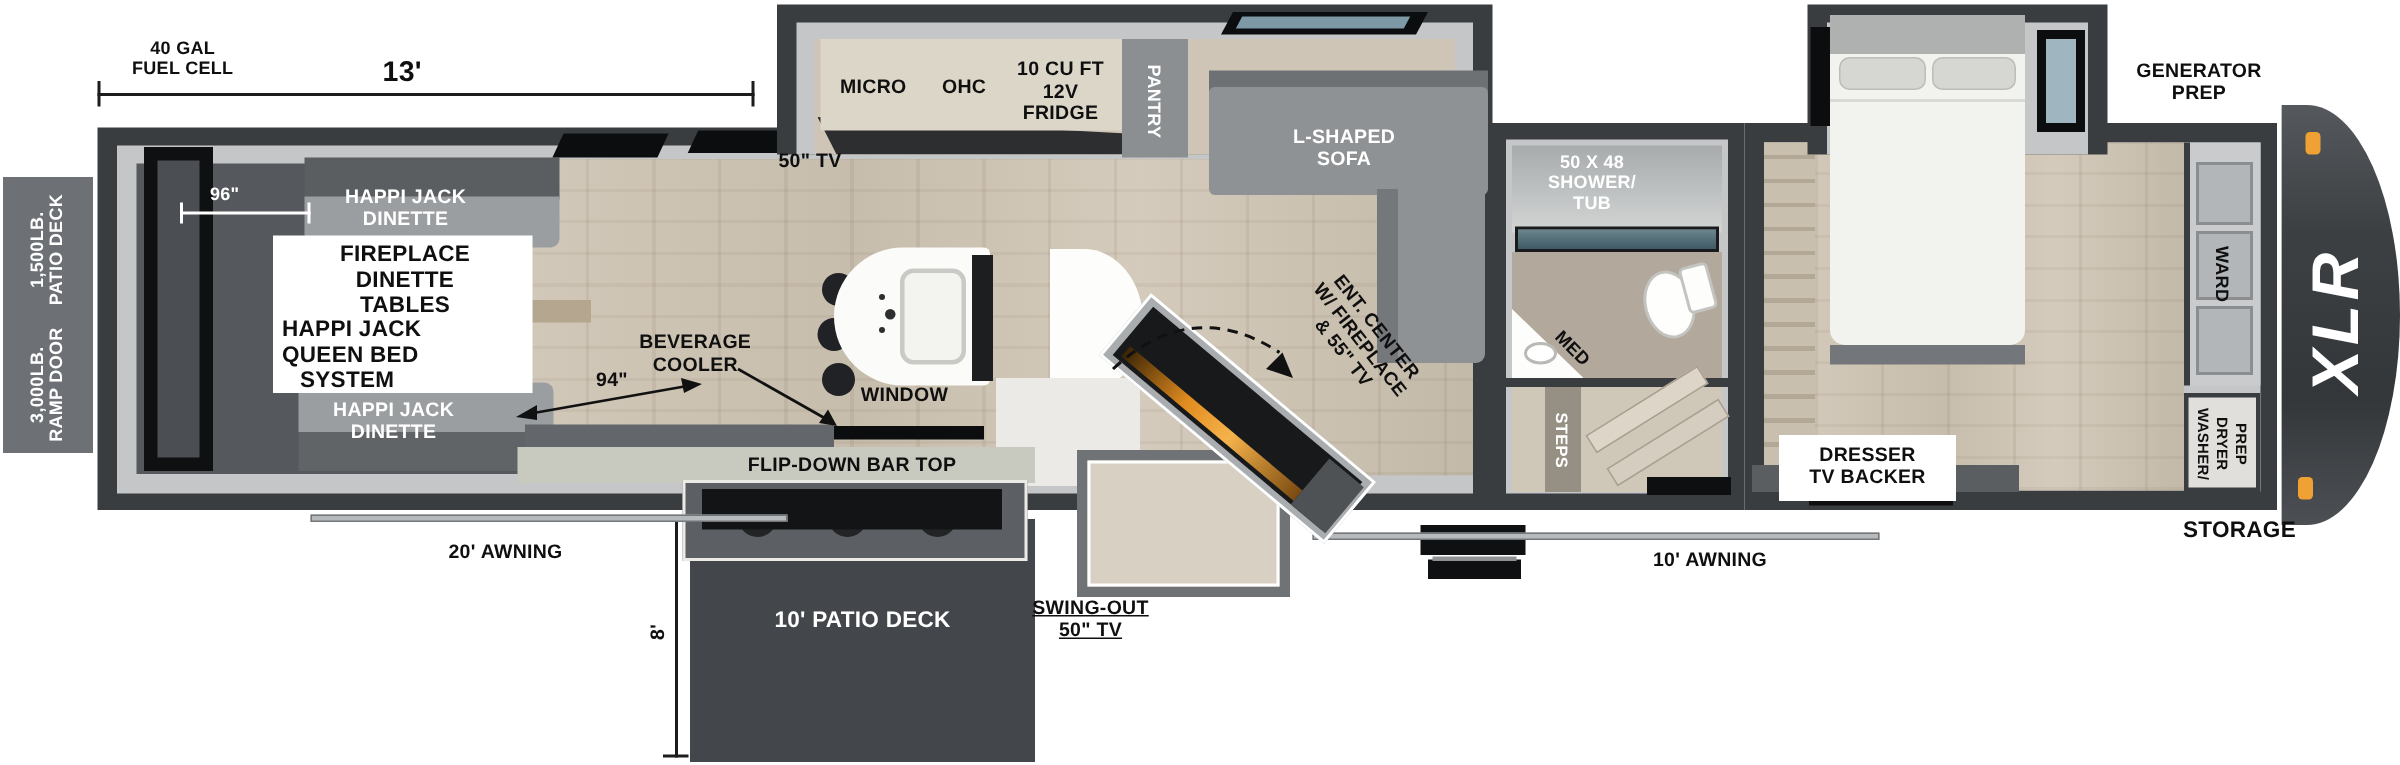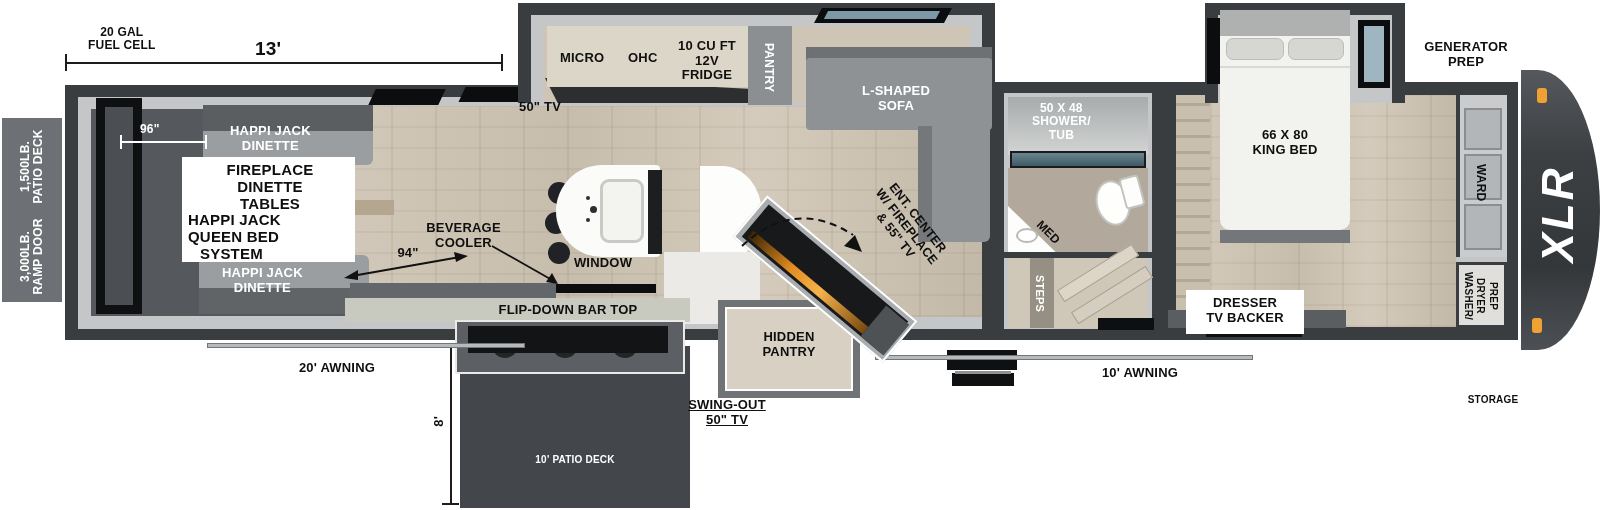--- a/index.html
+++ b/index.html
@@ -5,41 +5,41 @@
   * { margin:0; padding:0; box-sizing:border-box; }
   html,body { background:#fff; }
   #stage { position:relative; width:1600px; height:510px; background:#fff; overflow:hidden;
            font-family:"Liberation Sans", sans-serif; }
   .abs { position:absolute; }
   .lbl { position:absolute; font-weight:700; color:#0f0f0f; font-size:13px; line-height:1.12;
          text-align:center; white-space:nowrap; z-index:40; letter-spacing:.2px; }
   .lbl span { display:block; }
   .w { color:#fff; }
   .f11 { font-size:11px; } .f12 { font-size:12px; } .f10 { font-size:10px; }
-  .f15 { font-size:15px; } .f19 { font-size:19px; } .f14 { font-size:10px;margin-top:48px; }
+  .f15 { font-size:15px; } .f19 { font-size:19px; } .f14 { font-size:15px; }
   .v { writing-mode:vertical-lr; }
   .up { transform:rotate(-90deg); }
   .wall { background:#3a3d40; }
   .light { background:#c5c6c7; }
   .wood { background:
       repeating-linear-gradient(90deg, rgba(115,95,75,.10) 0 2px, rgba(0,0,0,0) 2px 44px),
       repeating-linear-gradient(0deg, rgba(115,95,75,.08) 0 2px, rgba(0,0,0,0) 2px 21px),
       linear-gradient(90deg,#d2c8b9,#c7bdac 35%,#d5cbbc 65%,#c3b9a8); }
   .stone { background:
       repeating-linear-gradient(0deg,#c9bfae 0 13px,#b3a795 13px 16px),
       #c9bfae; }
   svg.overlay { position:absolute; left:0; top:0; z-index:45; pointer-events:none; }
 </style>
 </head>
 <body>
 
 <div id="stage">
 
   <div class="lbl f12" style="left:88px;top:26px;">
-    <span>20 GAL</span>
+    <span>40 GAL</span>
       <span>FUEL CELL</span>
   </div>
   <div class="abs" style="left:65px;top:62px;width:438px;height:2px;background:#1c1c1c;"></div>
   <div class="abs" style="left:65px;top:54px;width:2px;height:17px;background:#1c1c1c;"></div>
   <div class="abs" style="left:501px;top:54px;width:2px;height:17px;background:#1c1c1c;"></div>
   <div class="lbl f19" style="left:255px;top:38px;">
     <span>13'</span>
   </div>
 
   <div class="abs" style="left:2px;top:118px;width:60px;height:184px;background:#6d7175;"></div>
@@ -212,24 +212,20 @@
   <div class="abs light" style="left:1218px;top:15px;width:174px;height:88px;"></div>
   <div class="abs" style="left:1207px;top:18px;width:16px;height:66px;background:#0c0d0e;"></div>
   <div class="abs" style="left:1358px;top:20px;width:32px;height:68px;background:#0c0d0e;"></div>
   <div class="abs" style="left:1364px;top:26px;width:20px;height:56px;background:#9fb5bf;"></div>
   <div class="abs" style="left:1220px;top:10px;width:130px;height:26px;background:#aeb1b0;"></div>
   <div class="abs" style="left:1220px;top:36px;width:130px;height:194px;background:#f2f2ee;border-radius:0 0 10px 10px;"></div>
   <div class="abs" style="left:1226px;top:38px;width:58px;height:22px;background:#d6d6d2;border:1px solid #bcbcb8;border-radius:7px;"></div>
   <div class="abs" style="left:1288px;top:38px;width:56px;height:22px;background:#d6d6d2;border:1px solid #bcbcb8;border-radius:7px;"></div>
   <div class="abs" style="left:1220px;top:66px;width:130px;height:2px;background:#d9d9d5;"></div>
   <div class="abs" style="left:1220px;top:230px;width:130px;height:13px;background:#73767a;"></div>
-  <div class="lbl" style="left:1226px;top:128px;width:118px;">
-    <span>66 X 80</span>
-      <span>KING BED</span>
-  </div>
 
   <div class="abs" style="left:1518px;top:70px;width:82px;height:280px;border-left:3px solid #fff;border-radius:0 62px 62px 0 / 0 140px 140px 0;background:linear-gradient(180deg,#55595d,#3c4043 30%,#34373a 70%,#4c5054);z-index:22;"></div>
   <div class="lbl w up" style="left:1498px;top:186px;width:120px;height:56px;line-height:56px;font-size:44px;font-style:italic;font-weight:800;letter-spacing:3px;z-index:41;">
     <span>XLR</span>
   </div>
   <div class="abs" style="left:1537px;top:88px;width:10px;height:15px;background:#f0a133;border-radius:3px;z-index:23;"></div>
   <div class="abs" style="left:1532px;top:318px;width:10px;height:15px;background:#f0a133;border-radius:3px;z-index:23;"></div>
 
   <div class="lbl" style="left:1410px;top:40px;width:112px;">
     <span>GENERATOR</span>
@@ -267,24 +263,20 @@
   <div class="abs" style="left:612px;top:332px;width:26px;height:26px;background:#222426;border-radius:50%;"></div>
   <div class="abs" style="left:468px;top:326px;width:200px;height:27px;background:#131415;"></div>
 
   <div class="abs" style="left:207px;top:343px;width:318px;height:5px;background:#b7babc;border:1px solid #73777a;"></div>
   <div class="lbl" style="left:277px;top:361px;width:120px;">
     <span>20' AWNING</span>
   </div>
 
   <div class="abs" style="left:718px;top:300px;width:142px;height:98px;background:#6f7376;"></div>
   <div class="abs" style="left:725px;top:307px;width:128px;height:84px;border:2px solid #fff;background:#d8d1c3;"></div>
-  <div class="lbl" style="left:722px;top:330px;width:134px;z-index:41;">
-    <span>HIDDEN</span>
-      <span>PANTRY</span>
-  </div>
 
   <div class="abs" style="left:947px;top:350px;width:70px;height:20px;background:#0f1011;"></div>
   <div class="abs" style="left:952px;top:373px;width:62px;height:13px;background:#0f1011;"></div>
   <div class="abs" style="left:955px;top:371px;width:56px;height:3px;background:#8f9295;"></div>
 
   <div class="abs" style="left:875px;top:355px;width:378px;height:5px;background:#b7babc;border:1px solid #73777a;"></div>
   <div class="lbl" style="left:1080px;top:366px;width:120px;">
     <span>10' AWNING</span>
   </div>
 

